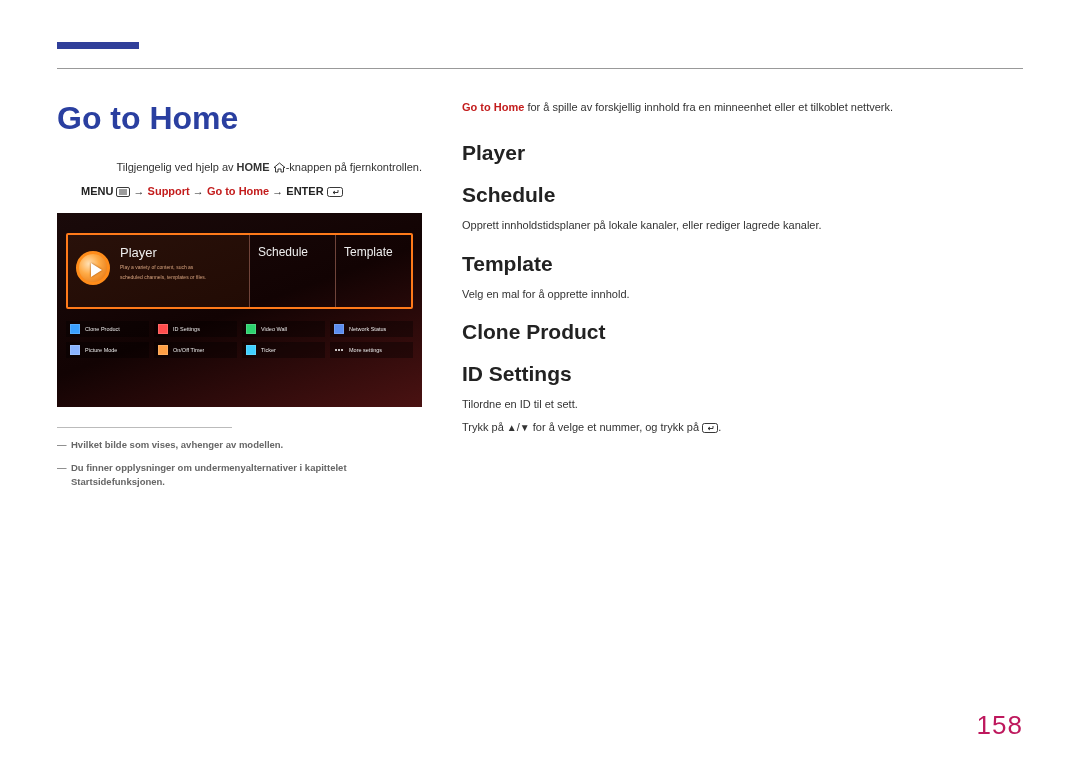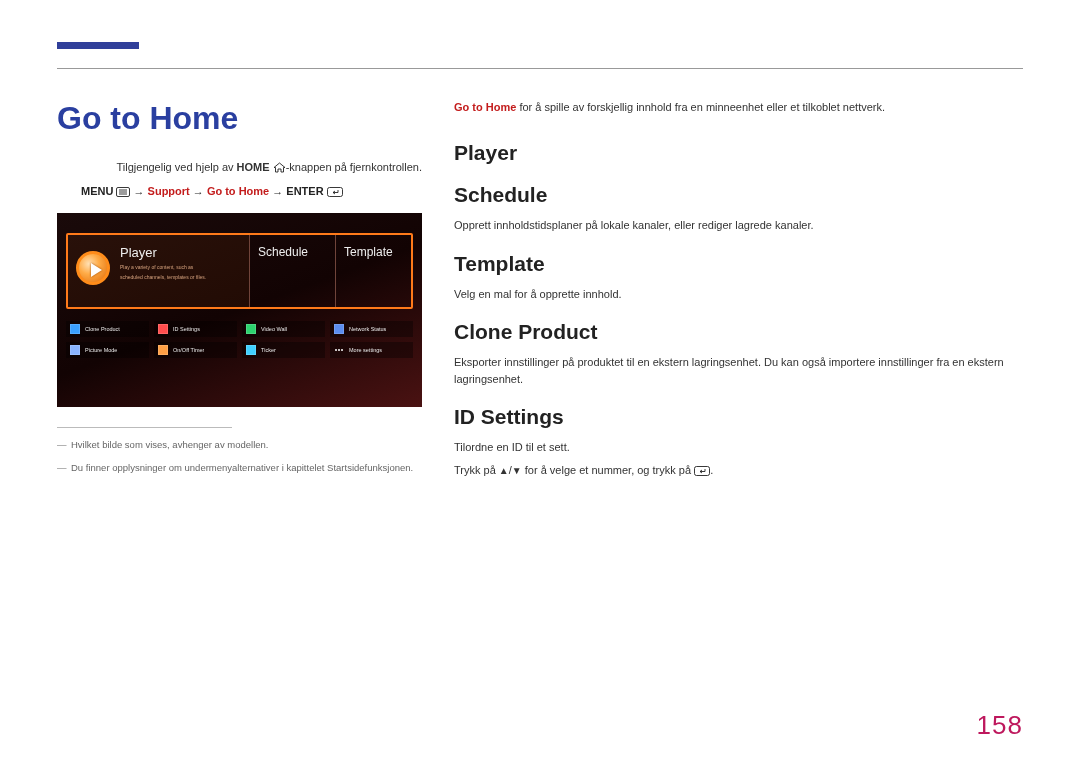--- a/index.html
+++ b/index.html
@@ -24,21 +24,21 @@
     width: 82px;
     height: 7px;
     background: #303f9a;
   }
   .page {
     position: absolute;
     top: 100px;
     left: 57px; right: 57px;
     bottom: 60px;
     display: flex;
-    gap: 32px;
+    gap: 40px;
   }
   .col-left { width: 365px; flex: 0 0 auto; }
   .col-right { flex: 1; }
   h1.page-title {
     color: #2a3fa0;
     font-size: 32px;
     font-weight: 700;
     margin-bottom: 24px;
   }
   .intro-line {
@@ -149,20 +149,21 @@
     margin-top: 20px;
     margin-bottom: 10px;
   }
   .footnote {
     font-size: 9.5px;
     color: #666;
     margin-bottom: 10px;
     line-height: 1.4;
     position: relative;
     padding-left: 14px;
+    font-weight: bold;
   }
   .footnote:before {
     content: "―";
     position: absolute; left: 0;
     color: #888;
   }
   .col-right .lead {
     font-size: 11px;
     color: #333;
     margin-bottom: 26px;
@@ -307,21 +308,20 @@
 
     <h2>Player</h2>
 
     <h2>Schedule</h2>
     <p class="body">Opprett innholdstidsplaner på lokale kanaler, eller rediger lagrede kanaler.</p>
 
     <h2>Template</h2>
     <p class="body">Velg en mal for å opprette innhold.</p>
 
     <h2>Clone Product</h2>
-    <p class="body">Eksporter innstillinger på produktet til en ekstern lagringsenhet. Du kan også importere innstillinger fra en ekstern lagringsenhet.</p>
 
     <h2>ID Settings</h2>
     <p class="body">Tilordne en ID til et sett.</p>
     <p class="body">
       <span>Trykk på </span><span class="tri">▲</span>/<span class="tri">▼</span><span> for å velge et nummer, og trykk på </span><span class="inline-svg"><svg width="16" height="10" viewBox="0 0 16 10">
             <rect x="0.5" y="0.5" width="15" height="9" rx="2" fill="none" stroke="#222" stroke-width="0.9"></rect>
             <path d="M11 3 L11 5.5 L6 5.5 M6 5.5 L8 4 M6 5.5 L8 7" fill="none" stroke="#222" stroke-width="0.9"></path>
           </svg></span><span>.</span>
     </p>
   </div>

